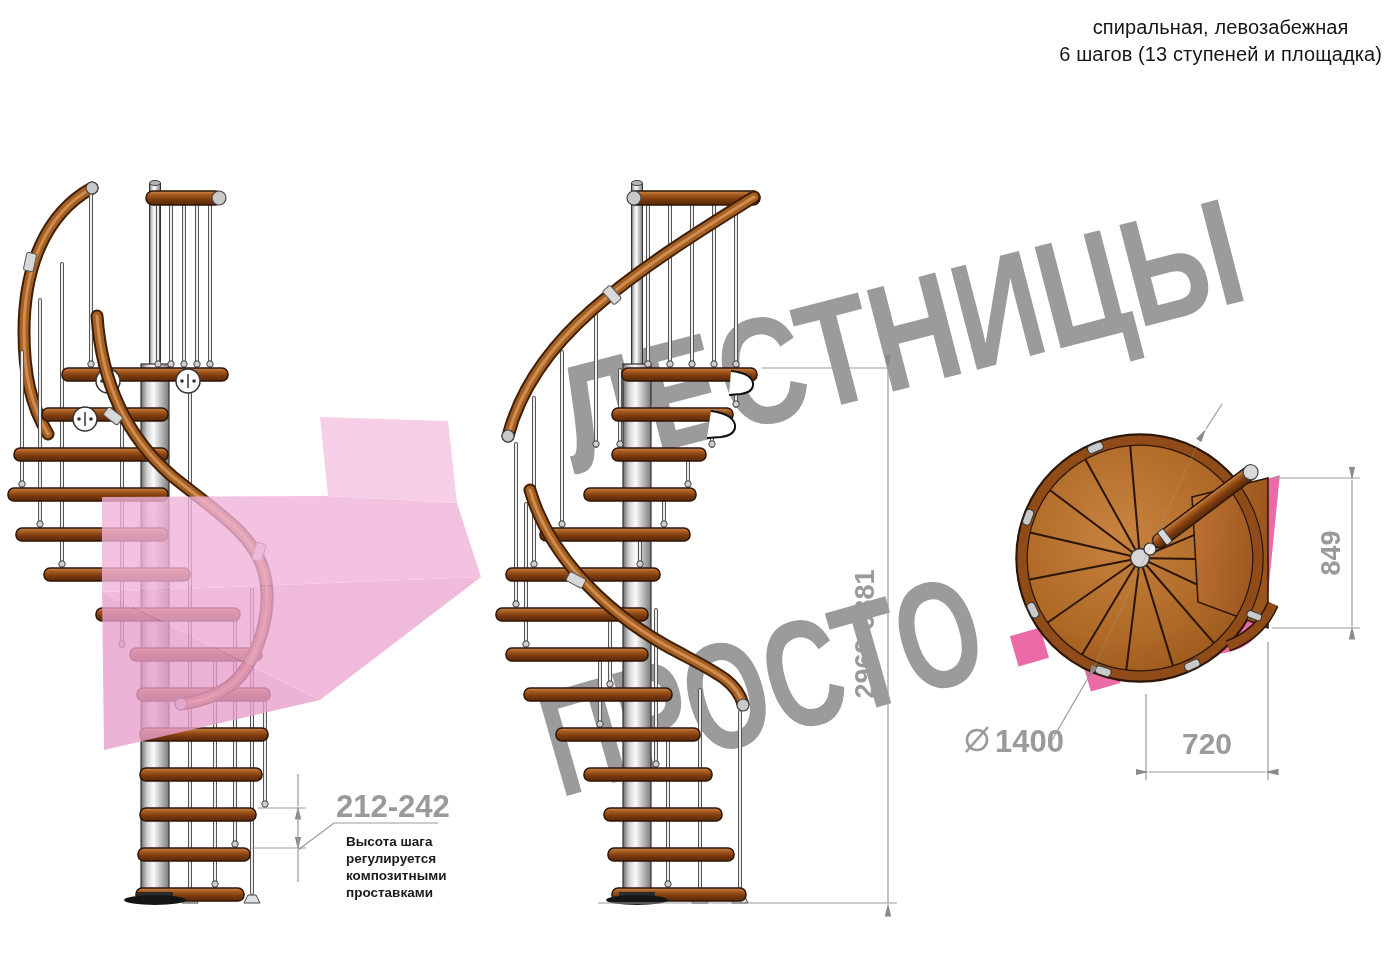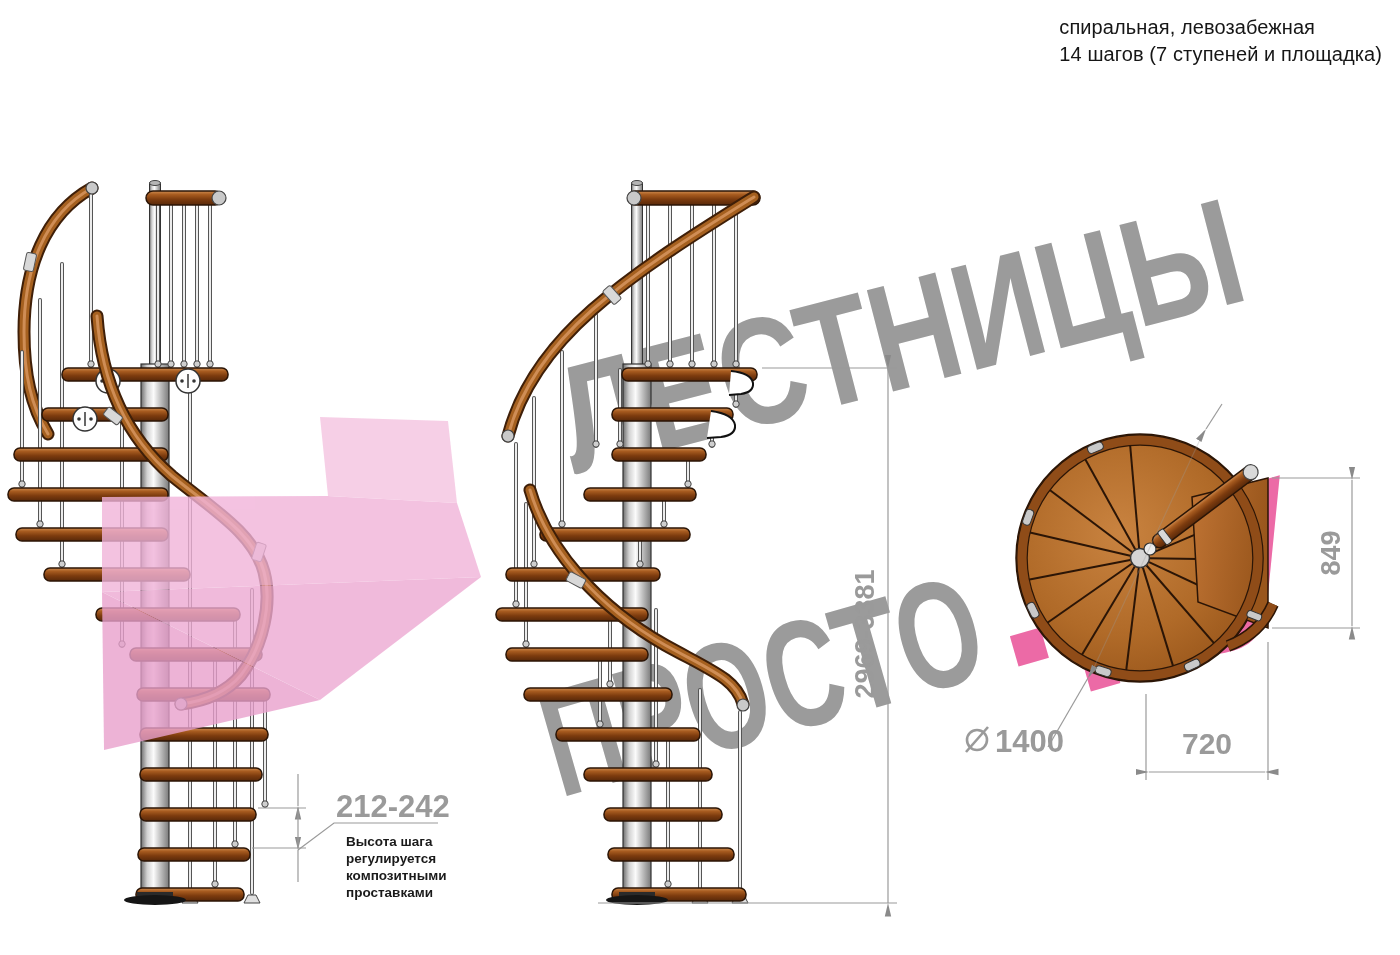--- a/index.html
+++ b/index.html
@@ -1,18 +1,18 @@
 <!DOCTYPE html>
 <html><head>
 <meta charset="utf-8">
 <style>
   html,body{margin:0;padding:0;background:#fff;}
   .canvas{position:relative;width:1400px;height:955px;background:#ffffff;overflow:hidden;
           font-family:"Liberation Sans",sans-serif;}
-  .hdr{position:absolute;top:14px;right:18px;text-align:left;color:#161616;
+  .hdr{position:absolute;top:14px;right:18px;text-align:center;color:#161616;
        font-size:20px;line-height:27px;font-weight:500;letter-spacing:.1px;}
   svg{position:absolute;left:0;top:0;}
   .dimtxt{fill:#9a9a9a;font-weight:bold;font-family:"Liberation Sans",sans-serif;}
   .notetxt{fill:#1a1a1a;font-size:13.5px;font-weight:bold;font-family:"Liberation Sans",sans-serif;}
   .wm{font-weight:bold;font-family:"Liberation Sans",sans-serif;}
 </style>
 </head>
 <body>
 
 <div class="canvas">
@@ -345,15 +345,15 @@
           <circle cx="977" cy="740" r="10"></circle>
           <line x1="966" y1="752" x2="988" y2="727"></line>
         </g>
         <text class="dimtxt" x="995" y="752" font-size="31" stroke="none">1400</text>
       </g>
     </g>
   </svg>
 
   <div class="hdr">
     <div>спиральная, левозабежная</div>
-    <div>14 шагов (7 ступеней и площадка)</div>
+    <div>6 шагов (13 ступеней и площадка)</div>
   </div>
 </div>
 
 </body></html>

